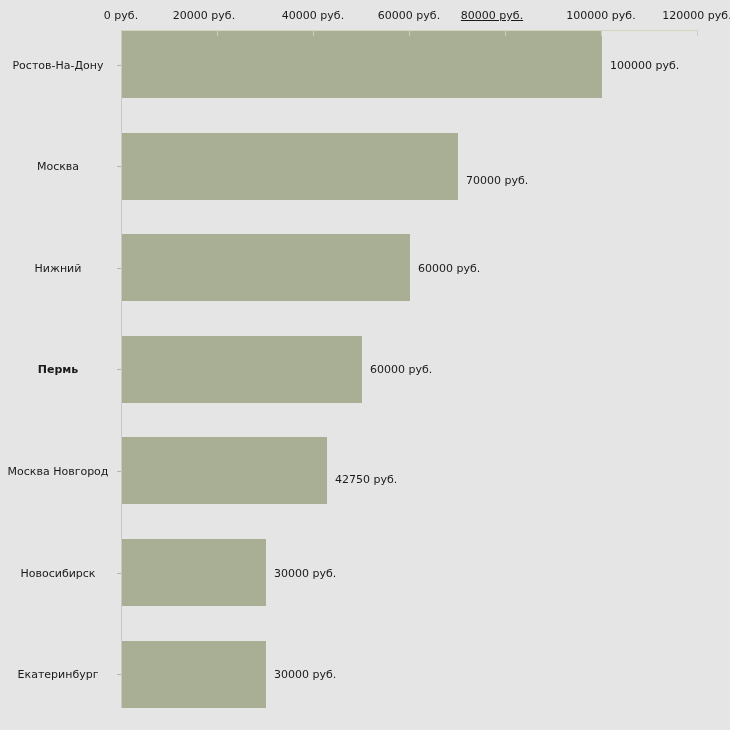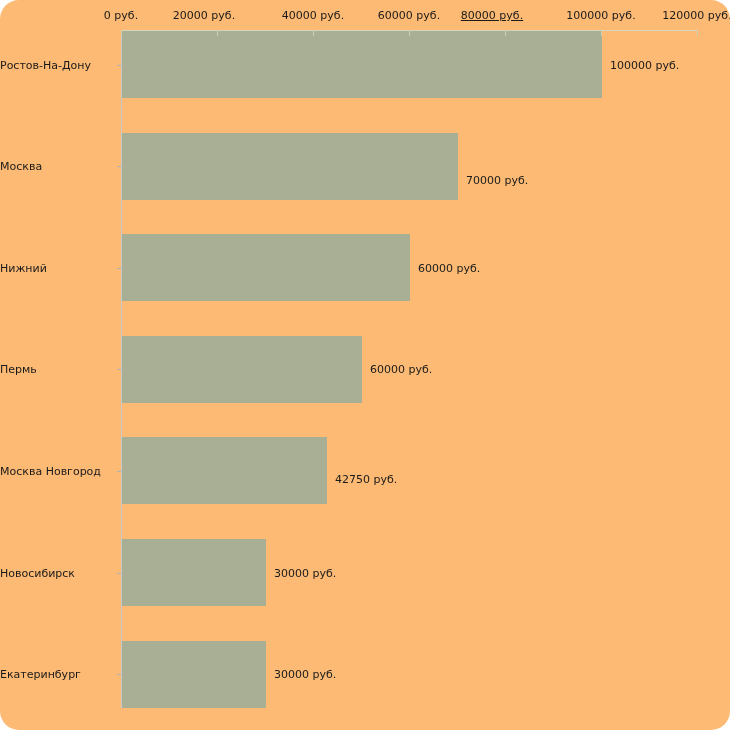--- a/index.html
+++ b/index.html
@@ -1,25 +1,24 @@
 <!DOCTYPE html>
 <html><head>
 <meta charset="utf-8">
 <style>
   html, body { margin: 0; padding: 0; background: #ffffff; }
   #chart {
     position: relative;
     width: 730px;
     height: 730px;
-    background: #fdba74;
+    background: #e5e5e5;
     overflow: hidden;
     font-family: "DejaVu Sans", sans-serif;
     font-size: 11px;
     color: #1a1a1a;
-    border-radius: 19px;
   }
   .xtick-label {
     position: absolute;
     top: 9px;
     transform: translateX(-50%);
     white-space: nowrap;
   }
   .x-axis-line {
     position: absolute;
     height: 1px;
@@ -38,21 +37,21 @@
   .y-tick {
     position: absolute;
     width: 4px;
     height: 1px;
     background: #b3b3b3;
   }
   .cat-label {
     position: absolute;
     left: 0;
     width: 116px;
-    text-align: left;
+    text-align: center;
     white-space: nowrap;
     transform: translateY(-50%);
   }
   .bar {
     position: absolute;
     z-index: 1;
   }
   .value-label {
     position: absolute;
     white-space: nowrap;
@@ -84,21 +83,21 @@
     <div class="bar" style="left: 122px; top: 31px; width: 480px; height: 67px; background: rgb(169, 175, 148);"></div>
     <span class="value-label" style="left: 610px; top: 64.5px;">100000 руб.</span>
     <span class="cat-label" style="top: 166.1px;">Москва</span>
     <div class="y-tick" style="left: 117px; top: 166px;"></div>
     <div class="bar" style="left: 122px; top: 132.6px; width: 336px; height: 67px; background: rgb(169, 175, 148);"></div>
     <span class="value-label" style="left: 466px; top: 180px;">70000 руб.</span>
     <span class="cat-label" style="top: 267.7px;">Нижний</span>
     <div class="y-tick" style="left: 117px; top: 268px;"></div>
     <div class="bar" style="left: 122px; top: 234.2px; width: 288px; height: 67px; background: rgb(169, 175, 148);"></div>
     <span class="value-label" style="left: 418px; top: 267.7px;">60000 руб.</span>
-    <span class="cat-label" style="top: 369.3px;">Пермь</span>
+    <span class="cat-label" style="top: 369.3px; font-weight: bold;">Пермь</span>
     <div class="y-tick" style="left: 117px; top: 369px;"></div>
     <div class="bar" style="left: 122px; top: 335.8px; width: 240px; height: 67px; background: rgb(169, 175, 148);"></div>
     <span class="value-label" style="left: 370px; top: 369.3px;">60000 руб.</span>
     <span class="cat-label" style="top: 470.9px;">Москва Новгород</span>
     <div class="y-tick" style="left: 117px; top: 471px;"></div>
     <div class="bar" style="left: 122px; top: 437.4px; width: 205px; height: 67px; background: rgb(169, 175, 148);"></div>
     <span class="value-label" style="left: 335px; top: 470.9px; margin-top: 8px;">42750 руб.</span>
     <span class="cat-label" style="top: 572.5px;">Новосибирск</span>
     <div class="y-tick" style="left: 117px; top: 573px;"></div>
     <div class="bar" style="left: 122px; top: 539px; width: 144px; height: 67px; background: rgb(169, 175, 148);"></div>

